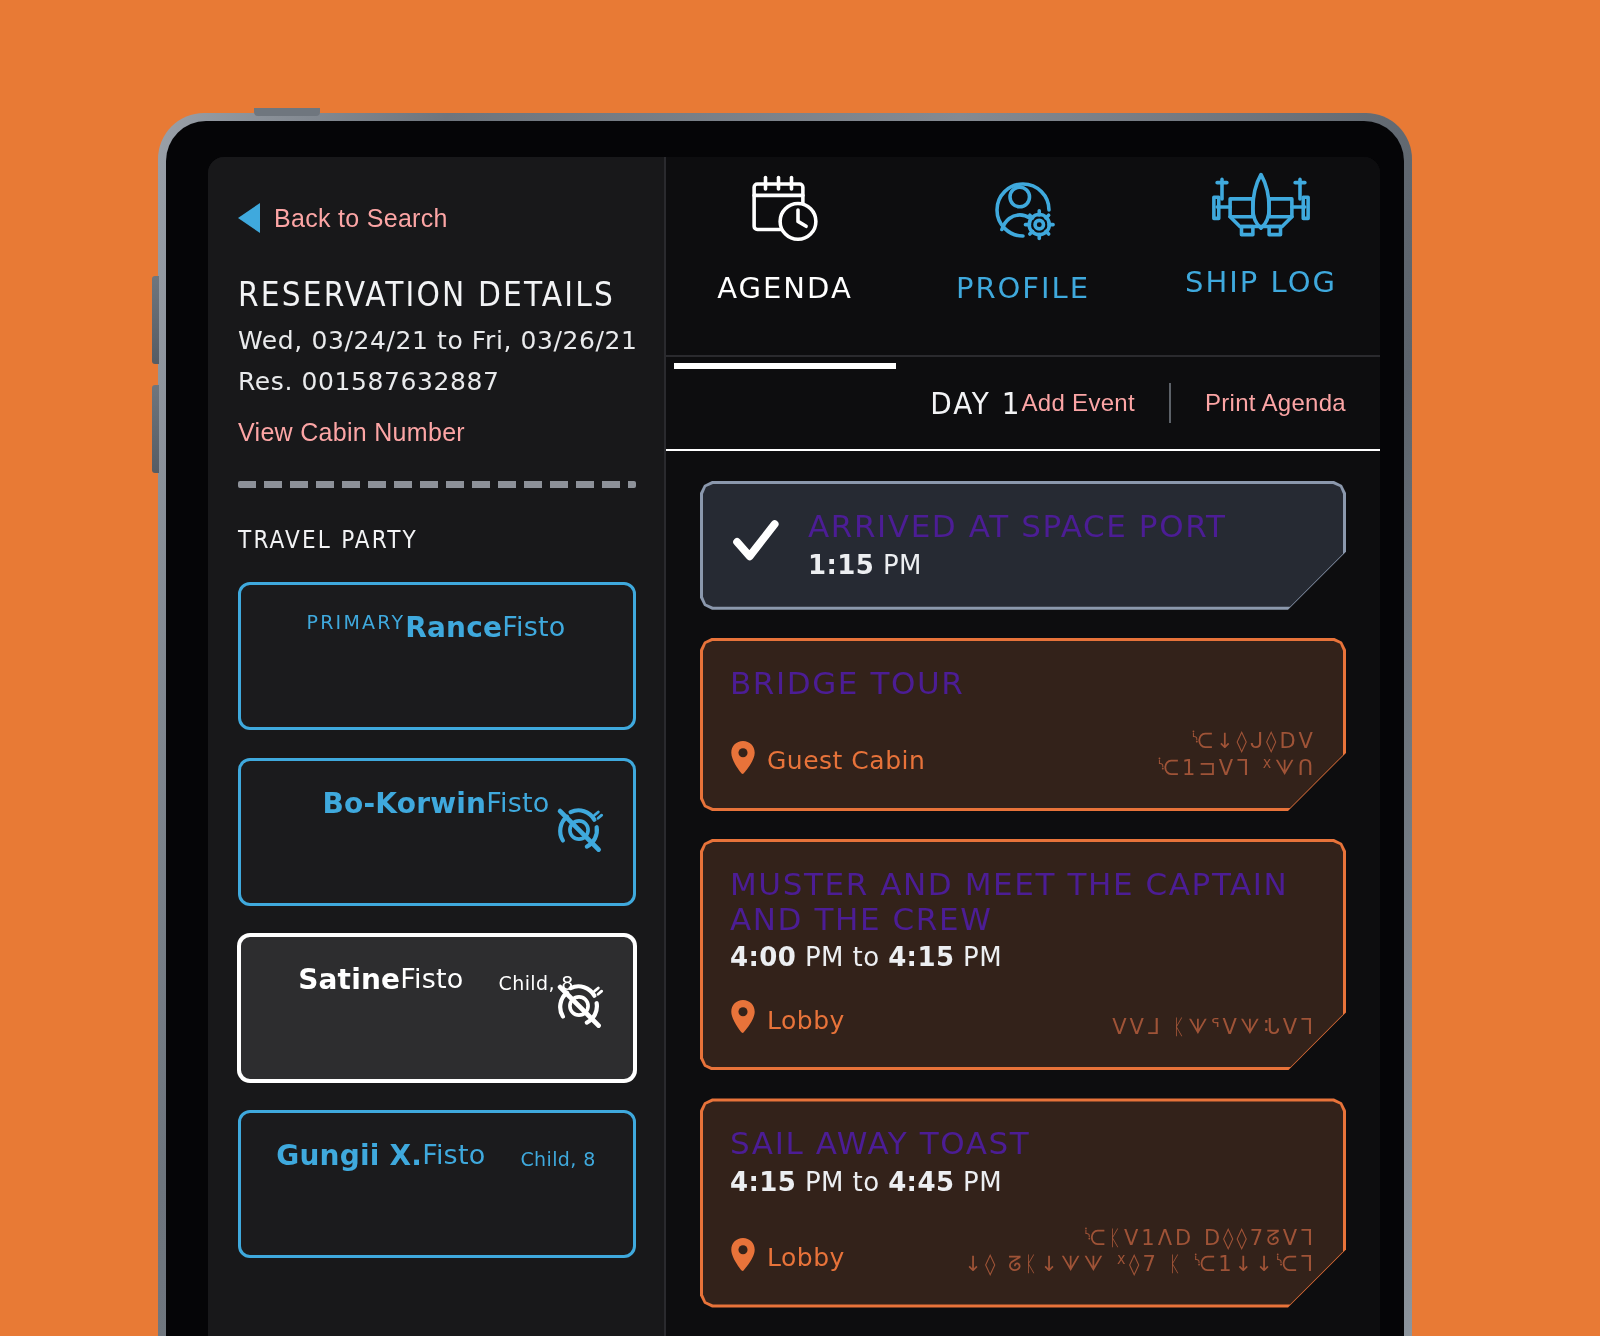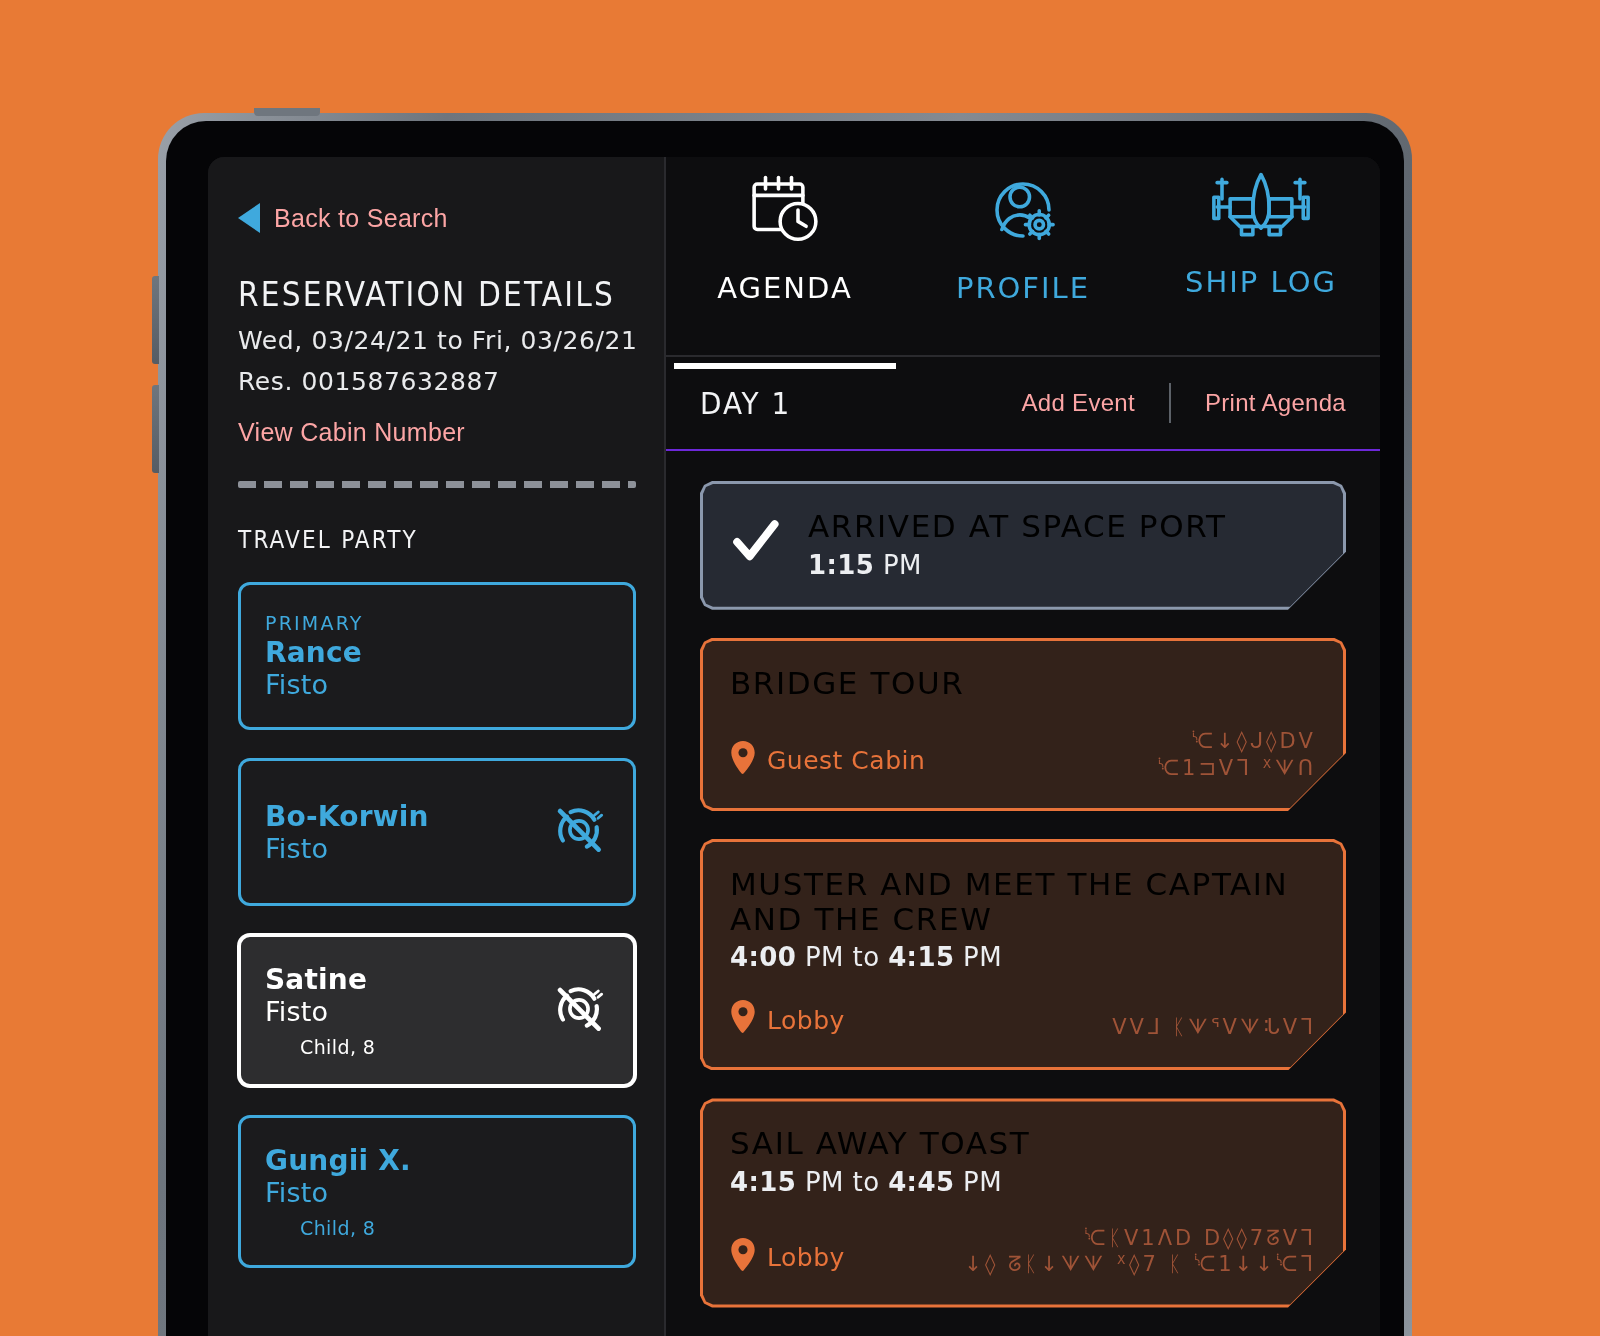--- a/index.html
+++ b/index.html
@@ -122,21 +122,20 @@
   .party-card {
     position: relative;
     width: 398px;
     margin-top: 28px;
     border: 3px solid #3fa9dd;
     border-radius: 12px;
     background: #1b1b1d;
     padding: 26px 26px 26px 24px;
     min-height: 148px;
     display: flex;
-    flex-direction: column;
     justify-content: center;
     cursor: pointer;
   }
   .party-card.selected {
     border-color: #ffffff;
     background: #2d2d2f;
     box-shadow: 0 0 0 1px #fff;
   }
   .party-role {
     color: #3fa9dd;
@@ -220,21 +219,22 @@
     width: 222px;
     height: 6px;
     background: #ffffff;
   }
 
   #day-bar {
     height: 94px;
     display: flex;
     align-items: center;
     padding: 0 34px 0 34px;
-    border-bottom: 2px solid #6d28d9;
+    border-bottom: 2px solid #ffffff;
+    text-align: right;
   }
   #day-label {
     font-size: 31px;
     letter-spacing: 2px;
     flex: 1;
   }
   #day-bar .link { font-size: 24px; }
   #action-separator {
     width: 2px;
     height: 40px;
@@ -301,21 +301,21 @@
       100% calc(100% - 53px),
       calc(100% - 53px) 100%,
       10px 100%, 3px calc(100% - 3px), 0 calc(100% - 10px)
     );
   }
 
   .event-title {
     font-family: "DejaVu Sans", sans-serif;
     font-size: 31px;
     letter-spacing: 1.6px;
-    color: #000000;
+    color: #4c1d95;
     text-transform: uppercase;
     line-height: 1.12;
   }
   .event-time {
     font-family: "DejaVu Sans", sans-serif;
     font-size: 26px;
     color: #eceef1;
     margin-top: 6px;
     letter-spacing: .4px;
   }

